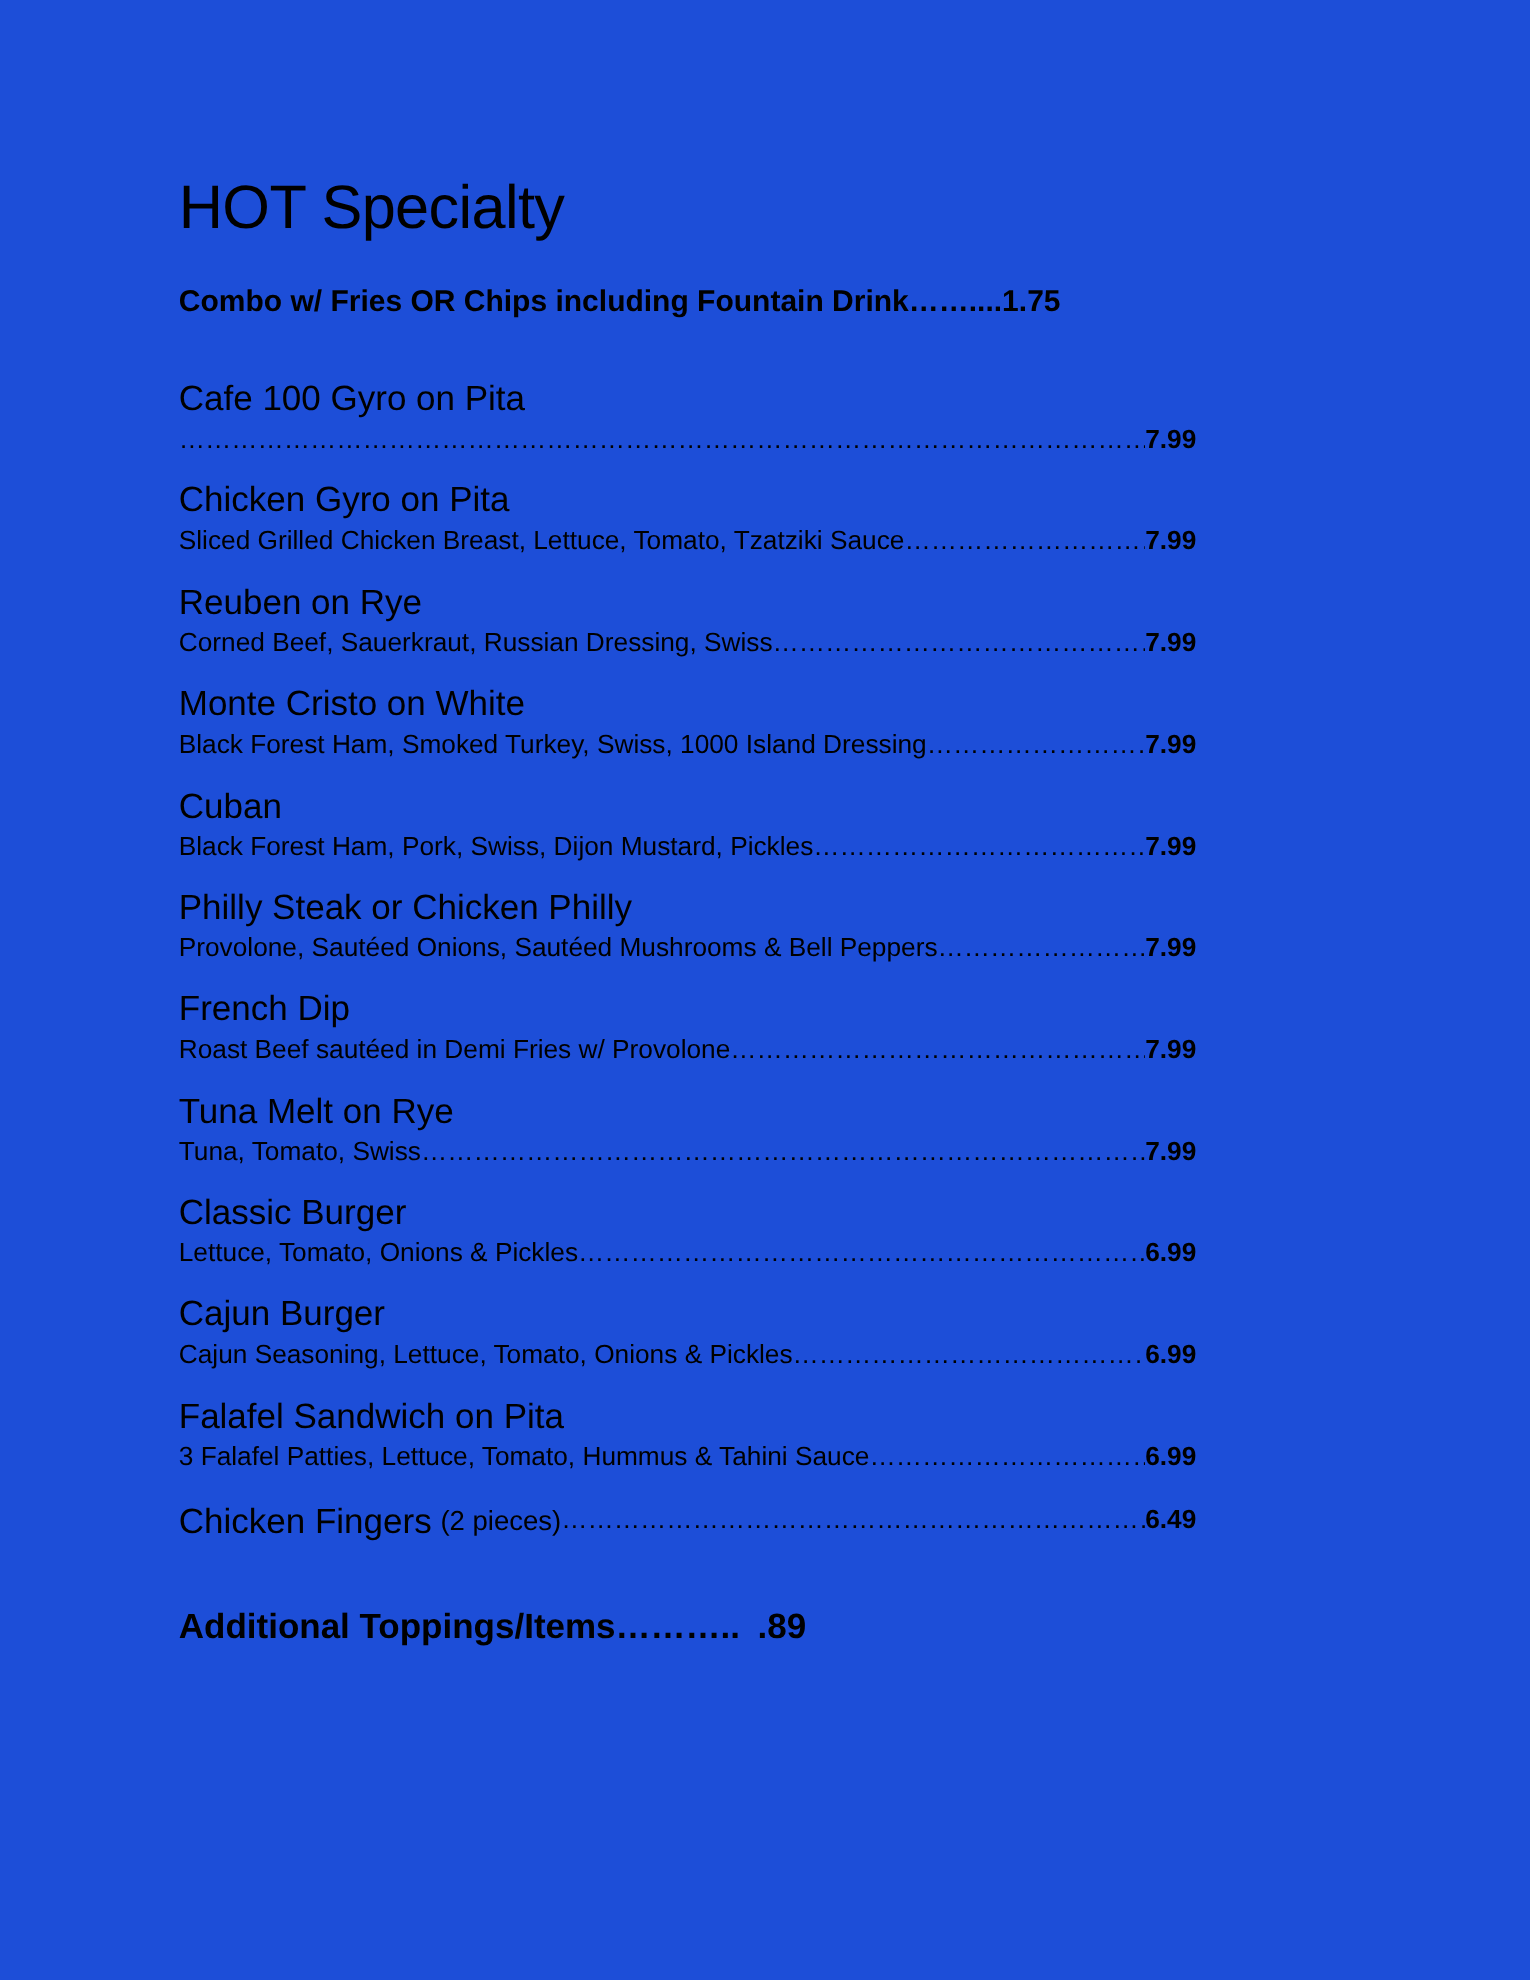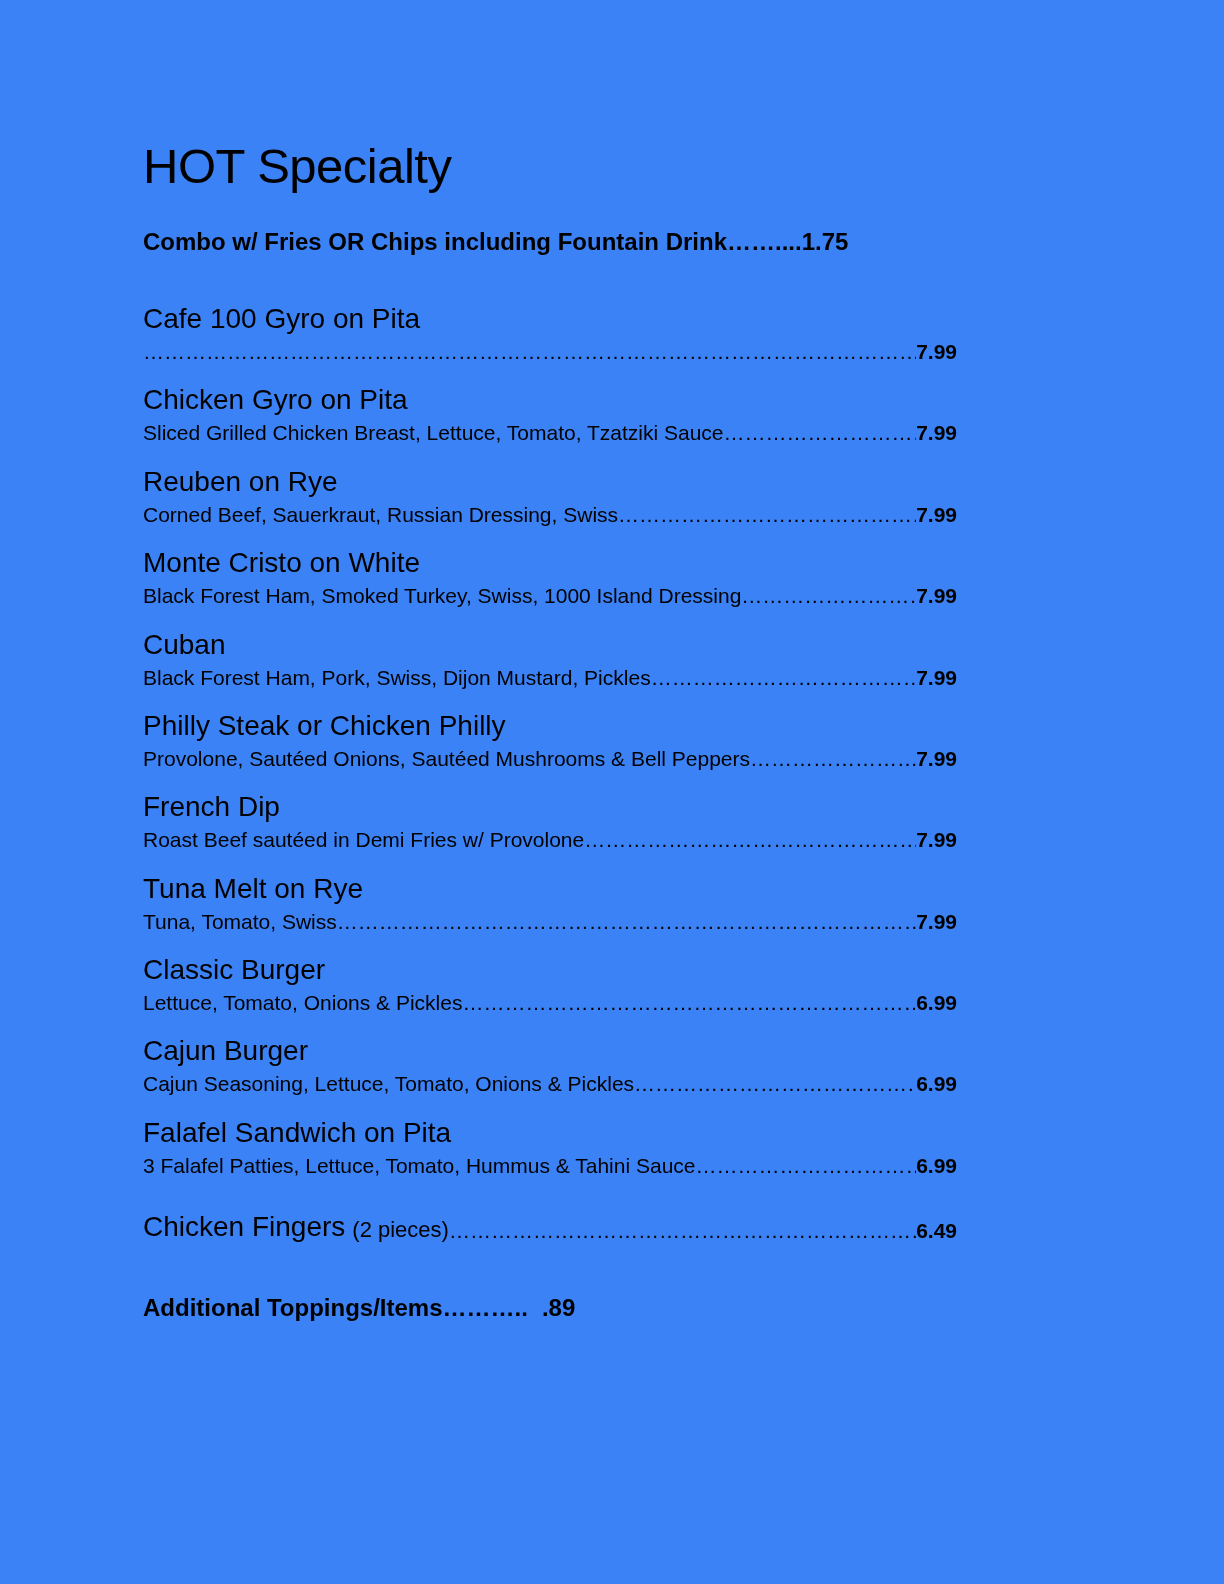--- a/index.html
+++ b/index.html
@@ -1,20 +1,20 @@
 <!DOCTYPE html>
 <html><head>
 <meta charset="utf-8">
 <style>
   html, body { margin: 0; padding: 0; background: #ffffff; }
   .page {
     position: relative;
     width: 1224px;
     height: 1584px;
-    background: #3b82f6;
+    background: #1d4ed8;
     color: #000000;
     font-family: "Liberation Sans", sans-serif;
     box-sizing: border-box;
     padding: 138px 267px 0 143px;
     overflow: hidden;
   }
   .title {
     font-size: 49px;
     font-weight: 400;
     line-height: 1.15;
@@ -50,30 +50,30 @@
     overflow: hidden;
     white-space: nowrap;
     font-weight: 400;
   }
   .price {
     font-weight: 700;
     white-space: nowrap;
   }
   .chicken-row {
     display: flex;
-    align-items: flex-end;
-    margin-top: 29px;
+    align-items: center;
+    margin-top: 19px;
     line-height: 1.25;
   }
   .chicken-name { font-size: 28px; font-weight: 400; white-space: nowrap; }
   .chicken-qualifier { font-size: 22px; font-weight: 400; white-space: nowrap; margin-left: 7px; }
   .chicken-row .leader, .chicken-row .price { font-size: 21px; }
   .additional-line {
     margin-top: 50px;
-    font-size: 24px;
+    font-size: 28px;
     font-weight: 700;
     line-height: 1.2;
     white-space: nowrap;
   }
   .additional-line .add-price { margin-left: 14px; }
 </style>
 </head>
 <body>
 
 <div class="page">

